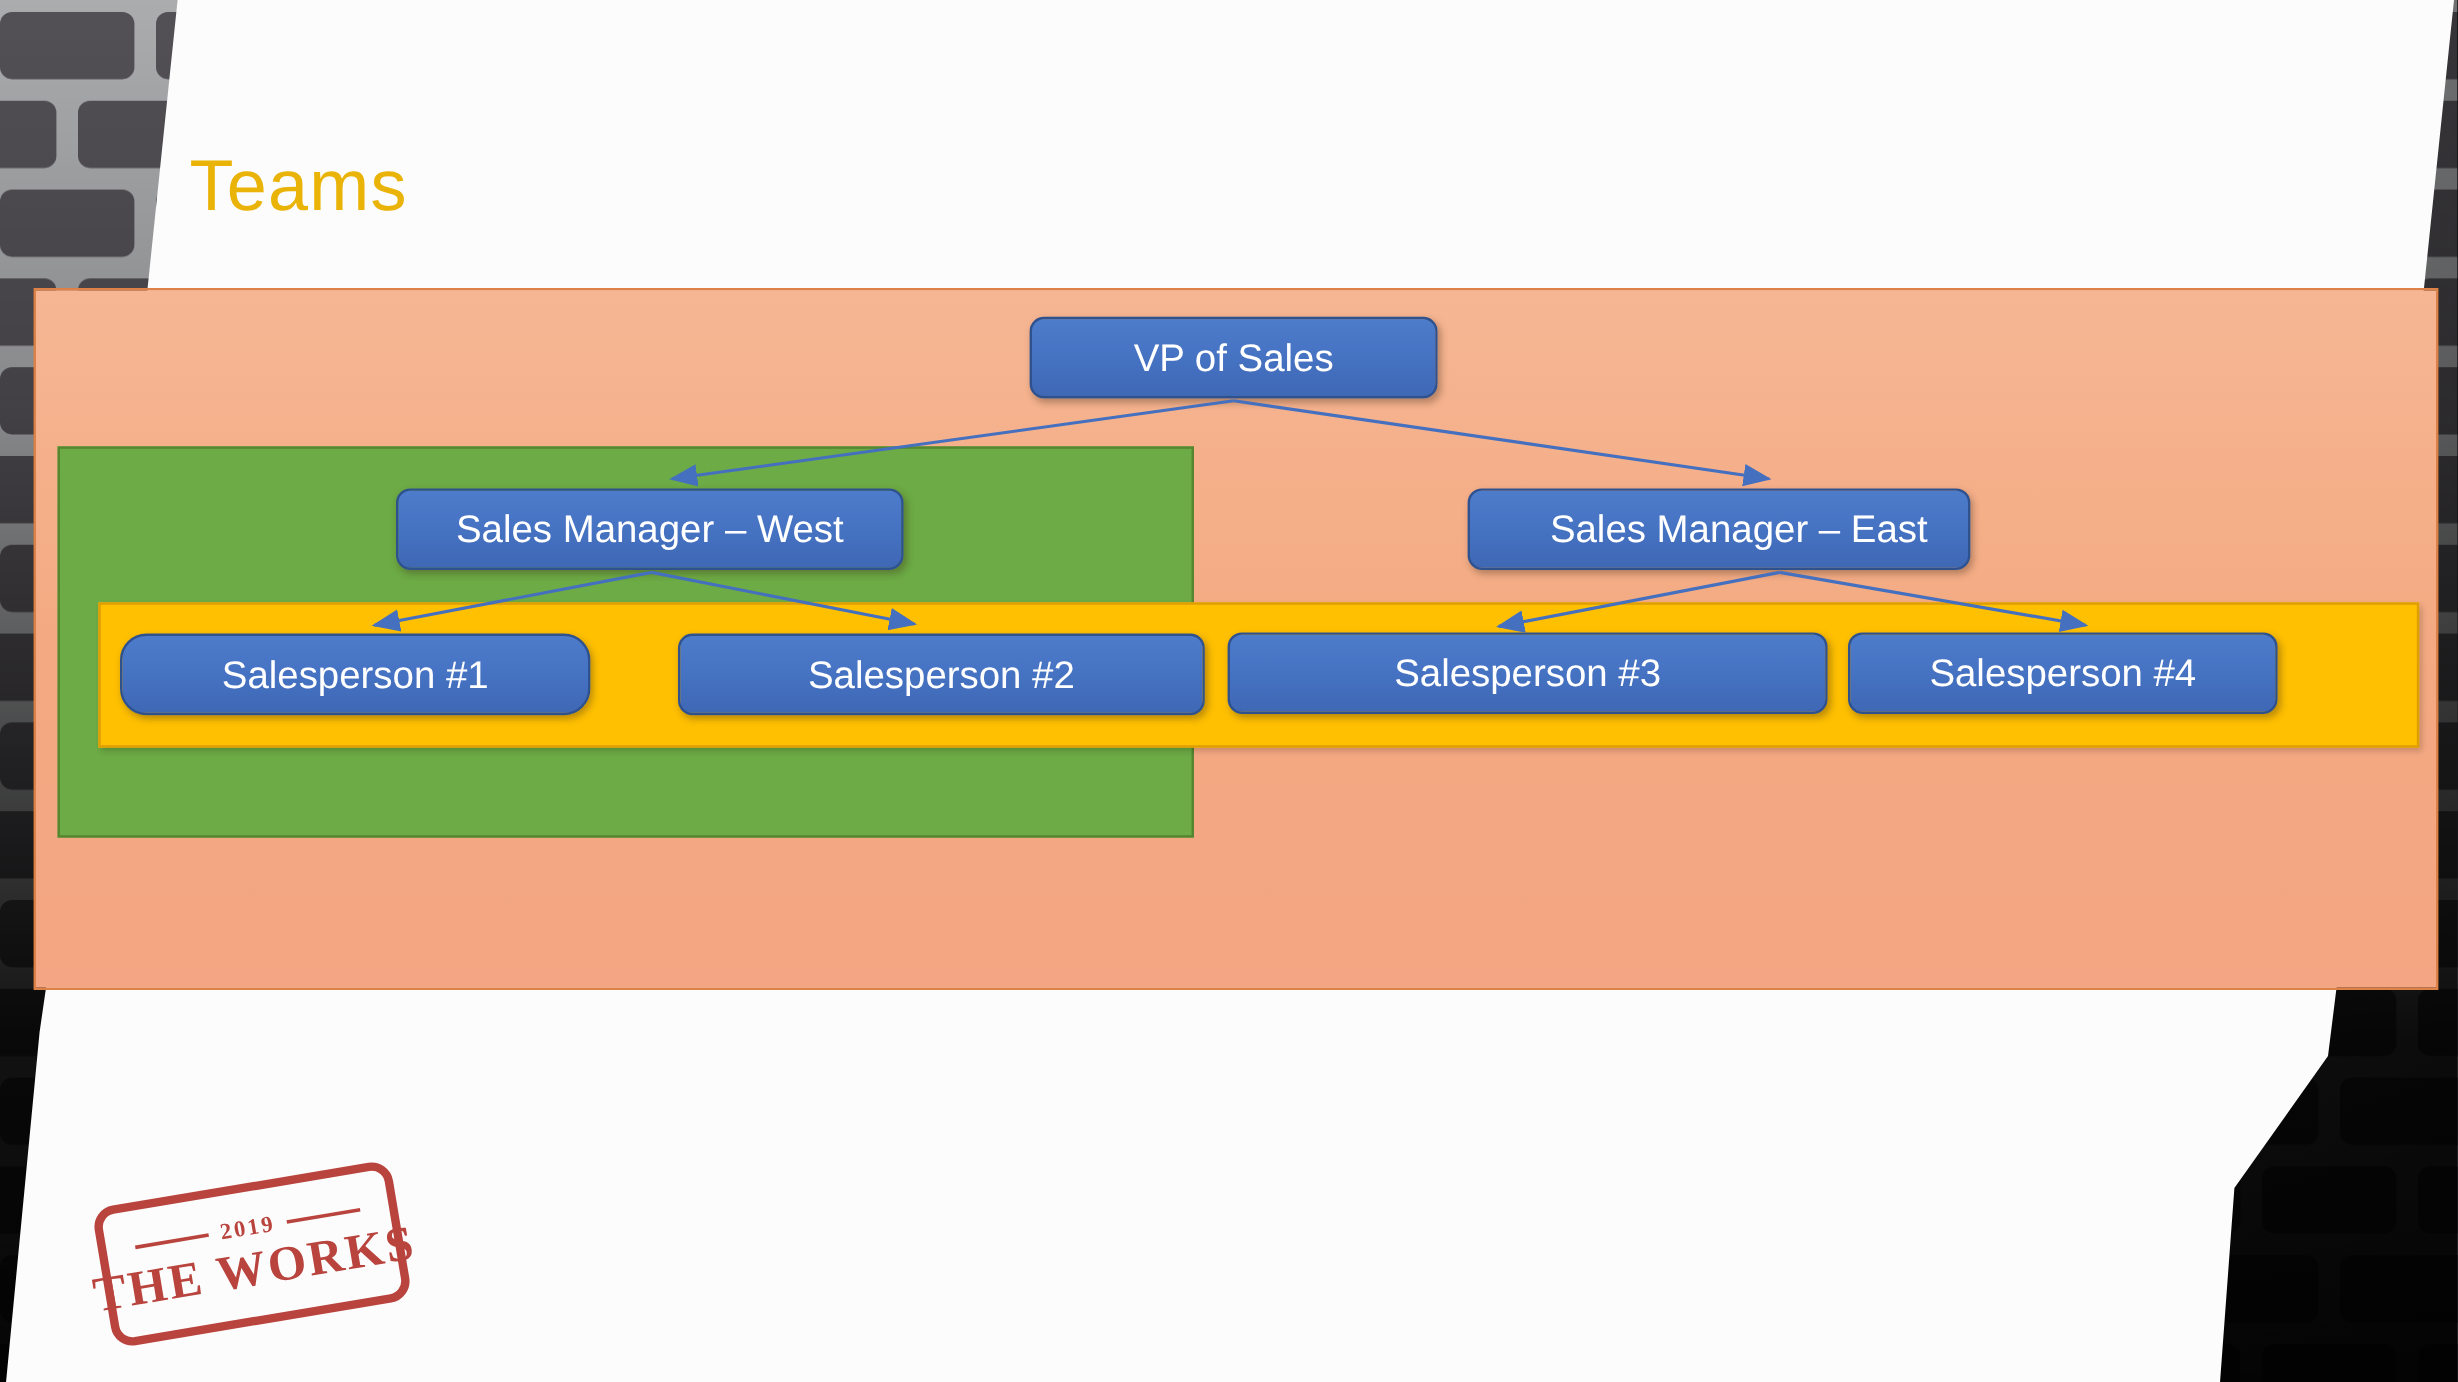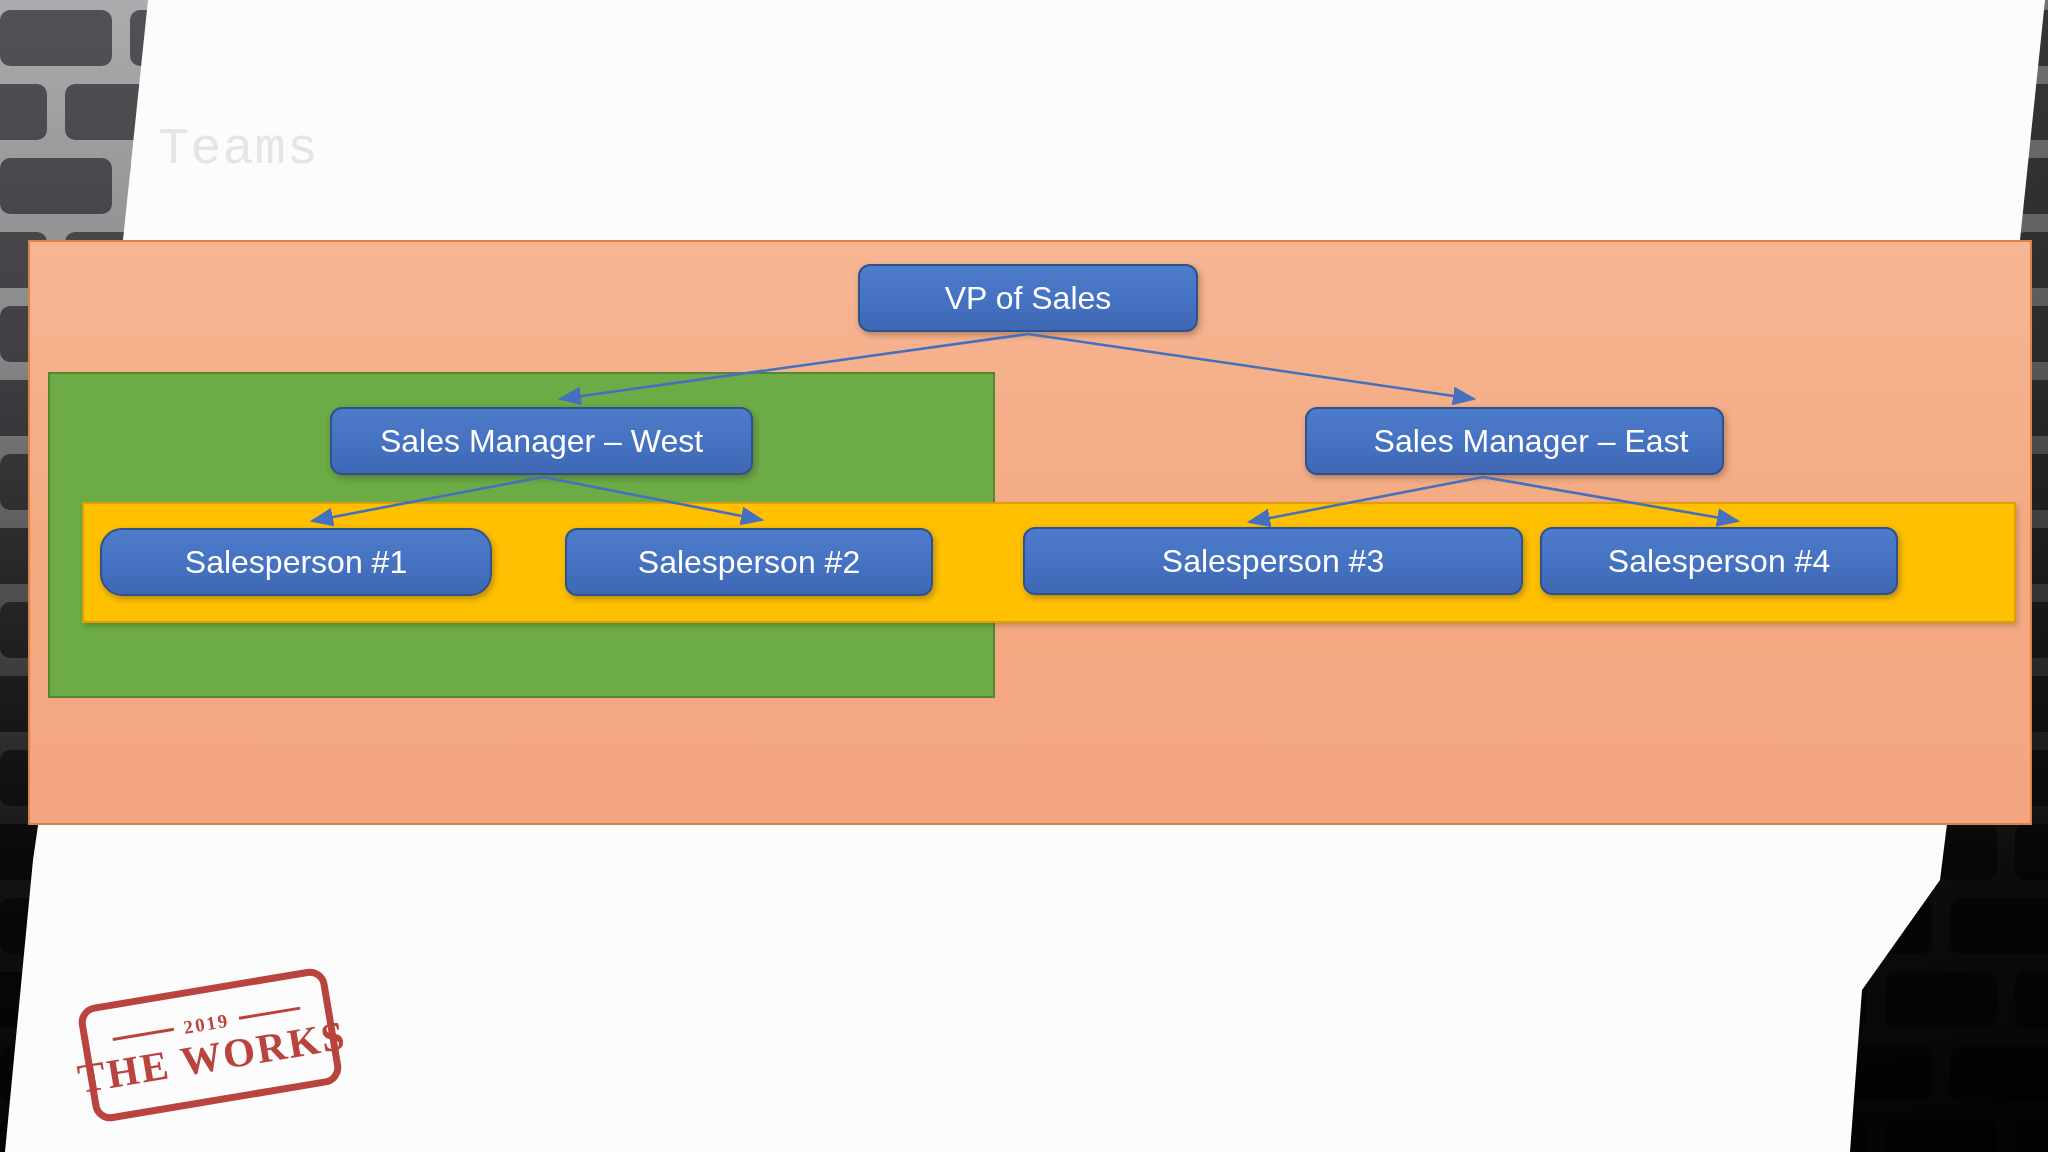--- a/index.html
+++ b/index.html
@@ -6,21 +6,21 @@
   #stage{
     position:relative;width:2048px;height:1152px;overflow:hidden;
     font-family:"Liberation Sans", sans-serif;
     background:#1a1a1c;
   }
   #brick-bg{position:absolute;left:0;top:0;z-index:0;}
   #slide-svg{position:absolute;left:0;top:0;z-index:1;}
   .abs{position:absolute;}
   #slide-title{
     left:158px;top:120px;z-index:3;
-    font-size:52px;font-weight:300;color:#e5e5e5;letter-spacing:1px;font-family:Liberation Mono, monospace;
+    font-size:60px;font-weight:300;color:#eab308;letter-spacing:1px;
   }
   
   #region-orange{
     left:28px;top:240px;width:2004px;height:585px;z-index:2;
     background:linear-gradient(180deg,#f6b693 0%,#f3a981 55%,#f4a583 100%);
     border:2px solid #dd8146;box-sizing:border-box;
   }
   #region-green{
     left:48px;top:372px;width:947px;height:326px;z-index:2;
     background:#6cab45;border:2px solid #56862f;box-sizing:border-box;
@@ -34,23 +34,23 @@
   .node{
     position:absolute;z-index:3;height:68px;
     background:linear-gradient(180deg,#4d7ccb 0%,#4470c0 60%,#3f68b4 100%);
     border:2px solid #2f528f;border-radius:12px;box-sizing:border-box;
     display:flex;align-items:center;justify-content:center;
     color:#ffffff;font-size:32px;
     box-shadow:2px 3px 6px rgba(60,40,20,0.35);
   }
   #node-vp   {left:858px; top:264px; width:340px;}
   #node-west {left:330px; top:407px; width:423px;}
-  #node-east {left:1305px;top:407px; width:419px;padding-left:33px;}
+  #node-east {left:1223px;top:407px; width:419px;padding-left:33px;}
   #node-sp1  {left:100px; top:528px; width:392px;border-radius:22px;}
-  #node-sp2  {left:565px; top:528px; width:368px;}
+  #node-sp2  {left:565px; top:528px; width:439px;}
   #node-sp3  {left:1023px;top:527px; width:500px;}
   #node-sp4  {left:1540px;top:527px; width:358px;}
   #connector-svg{position:absolute;left:0;top:0;z-index:4;pointer-events:none;}
   
   #stamp{
     left:84px;top:986px;width:252px;height:118px;z-index:3;
     border:7px solid #b5362f;border-radius:18px;box-sizing:border-box;
     transform:rotate(-9.5deg);transform-origin:center;
     display:flex;flex-direction:column;align-items:center;justify-content:center;
     color:#b5362f;opacity:0.93;background:rgba(255,255,255,0.15);

